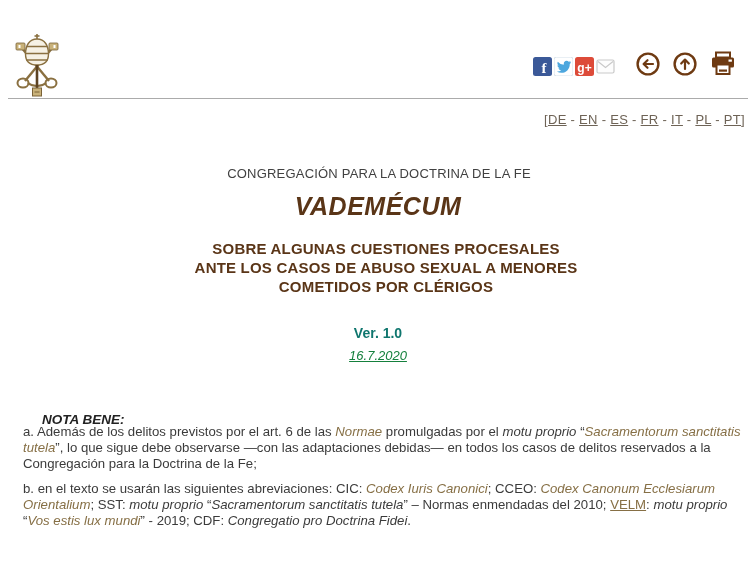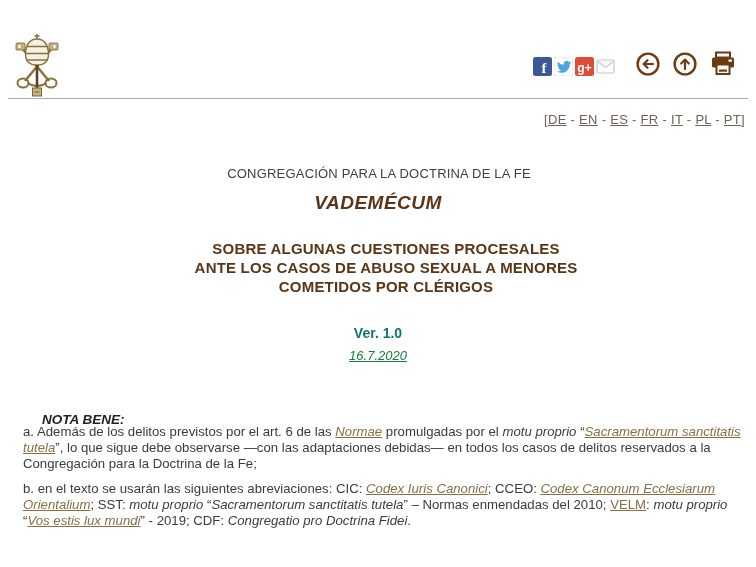--- a/index.html
+++ b/index.html
@@ -39,21 +39,21 @@
     font-size:13px;color:var(--language-text);letter-spacing:0.3px;
   }
   .language-bar a{color:var(--language-text);text-decoration:underline;}
 
   .congregation{
     position:absolute;top:166px;left:1px;width:100%;text-align:center;
     font-size:13px;font-weight:normal;color:#414141;margin:0;letter-spacing:0.2px;
   }
   .doc-title{
     position:absolute;top:192px;left:0;width:100%;text-align:center;
-    font-size:19px;font-weight:bold;font-style:italic;color:var(--title-brown);margin:0;letter-spacing:0.5px;
+    font-size:25px;font-weight:bold;font-style:italic;color:var(--title-brown);margin:0;letter-spacing:0.5px;
   }
   .doc-subtitle{
     position:absolute;top:231px;left:0;width:100%;text-align:center;
     font-size:15px;font-weight:bold;color:var(--title-brown);margin:8px;line-height:19px;letter-spacing:0.2px;
   }
   .doc-version{
     position:absolute;top:325px;left:0;width:100%;text-align:center;
     font-size:14px;font-weight:bold;color:#0f766e;margin:0;
   }
   .doc-date{
@@ -66,21 +66,21 @@
   }
   .paragraph{
     position:absolute;left:23px;right:9px;
     font-size:13.2px;line-height:15.8px;color:var(--body-text);margin:0;
   }
   .para-a{top:424px;}
   .para-b{top:481px;}
 
   .seg-italic{font-style:italic;}
   .seg-link{color:var(--link);text-decoration:underline;}
-  .seg-link-italic{color:var(--link);text-decoration:underline;font-style:italic;}
+  .seg-link-italic{color:var(--link);font-style:italic;}
 </style>
 </head>
 <body>
 
 <a class="logo" title="">
   <svg width="58" height="66" viewBox="0 0 58 66">
 
     <g stroke="#8a7040" stroke-width="2.4" fill="none">
       <line x1="17" y1="50" x2="45" y2="16"></line>
       <line x1="41" y1="50" x2="13" y2="16"></line>

